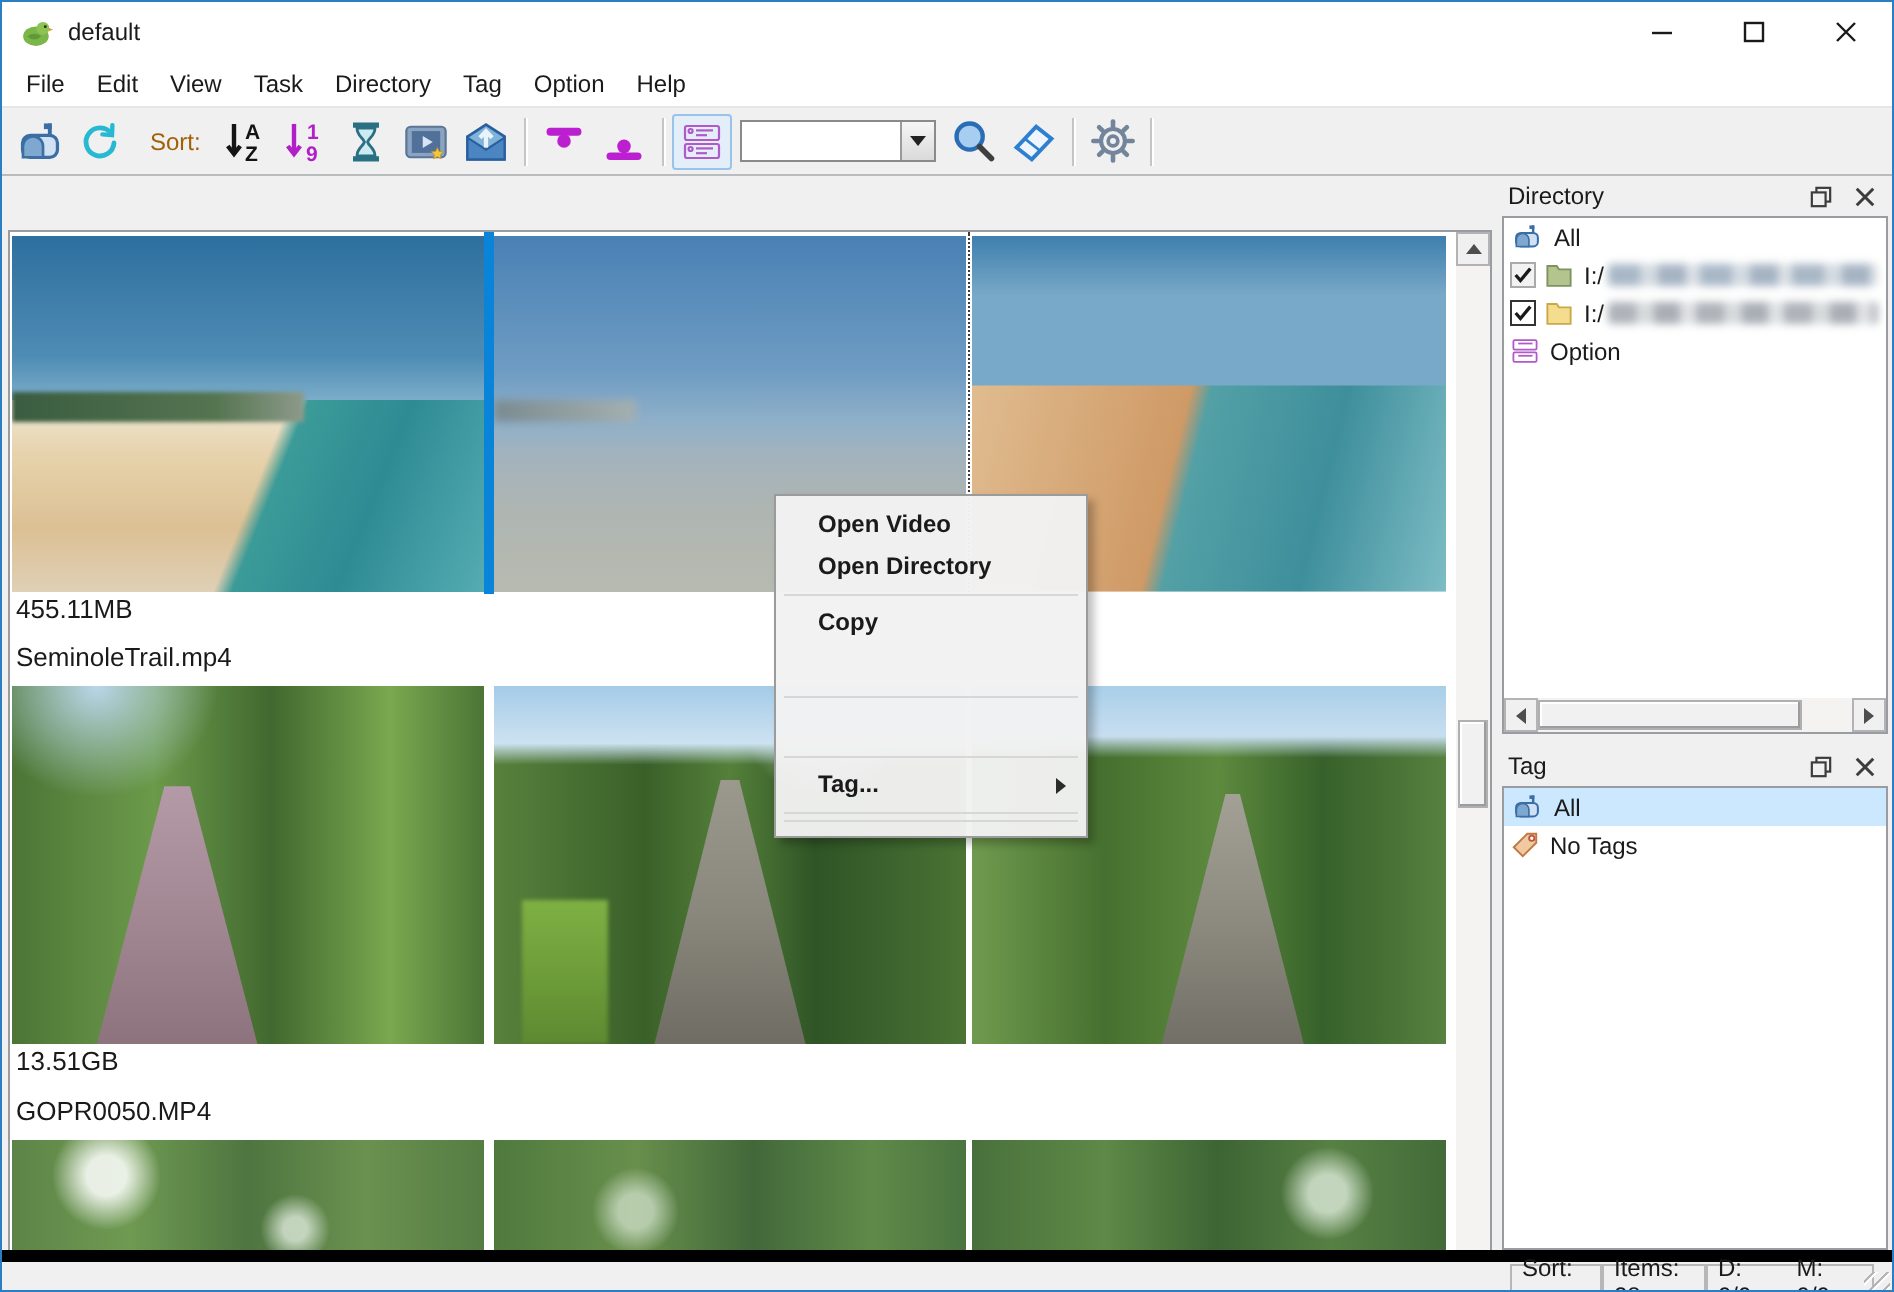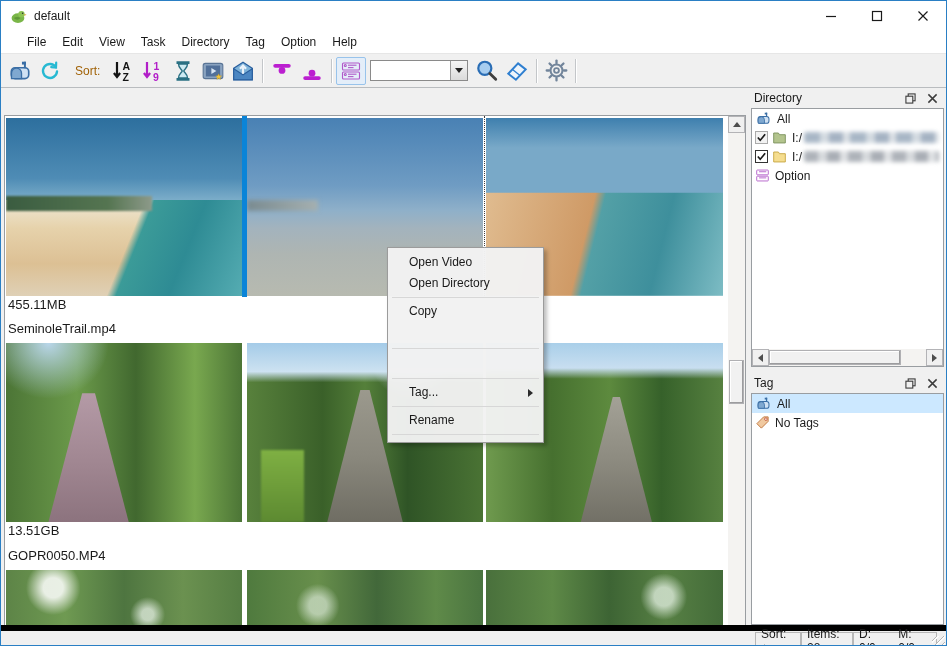--- a/index.html
+++ b/index.html
@@ -11,21 +11,21 @@
 
   
   .titlebar{ position:absolute; top:0; left:0; right:0; height:30px; background:#fff;
              display:flex; align-items:center; padding-left:9px; }
   .titlebar .title{ margin-left:7px; font-size:12px; }
   .win-controls{ position:absolute; right:0; top:0; height:30px; display:flex; }
   .win-btn{ width:46px; height:30px; display:flex; align-items:center; justify-content:center; }
 
   
   .menubar{ position:absolute; top:30px; left:0; right:0; height:22px; background:#fff;
-            display:flex; align-items:center; padding-left:18px; }
+            display:flex; align-items:center; padding-left:4px; }
   .menu-item{ padding:0 8px; height:22px; line-height:22px; }
 
   
   .toolbar{ position:absolute; top:52px; left:0; right:0; height:35px; background:#f0f0f0;
             border-top:1px solid #e6e6e6; border-bottom:1px solid #b9bcbf;
             display:flex; align-items:center; padding-left:4px; }
   .tbtn{ width:30px; height:28px; display:flex; align-items:center; justify-content:center; }
   .tbtn.pressed{ background:#e4eef9; border:1px solid #98c3eb; border-radius:2px; }
   .tsep{ width:1px; height:24px; background:#c3c6c9; margin:0 4px; box-shadow:1px 0 0 #fff; }
   .sort-label{ color:#a16207; margin:0 8px 0 10px; }
@@ -134,21 +134,21 @@
   .statusbar{ position:absolute; left:0; right:0; top:624px; height:20px; background:#f0f0f0;
               border-top:6px solid #000000; }
   .sb-box{ position:absolute; top:1px; height:17px; border:1px solid #b7b7b7; display:flex;
            align-items:center; padding:0 5px; }
   .grip{ position:absolute; right:1px; top:5px; width:13px; height:13px;
          background:repeating-linear-gradient(135deg,rgba(0,0,0,0) 0 3px,#b5b5b5 3px 4px,#fdfdfd 4px 5px); }
 
   
   .cmenu{ position:absolute; left:386px; top:246px; width:157px; background:rgba(242,242,242,.97);
           border:1px solid #9b9b9b; box-shadow:3px 3px 4px rgba(0,0,0,.25); padding:4px 2px; z-index:50; }
-  .citem{ height:21px; line-height:21px; padding-left:19px; position:relative; }
+  .citem{ height:21px; line-height:21px; padding-left:19px; position:relative;font-weight:bold; }
   .cempty{ height:23px; }
   .csep{ height:1px; background:#d7d7d7; margin:3px 2px; }
   .sub-arrow{ position:absolute; right:8px; top:7px; width:0; height:0;
               border-top:4px solid transparent; border-bottom:4px solid transparent; border-left:5px solid #2b2b2b; }
 </style>
 </head>
 <body>
 
 <div class="window">
 
@@ -479,17 +479,16 @@
     <div class="citem">Copy</div>
     <div class="cempty"></div>
     <div class="csep"></div>
     <div class="cempty"></div>
     <div class="csep"></div>
     <div class="citem">
       <span>Tag...</span>
       <span class="sub-arrow"></span>
     </div>
     <div class="csep"></div>
-    <div class="citem">Rename</div>
     <div class="csep"></div>
   </div>
 
 </div>
 
 </body></html>

